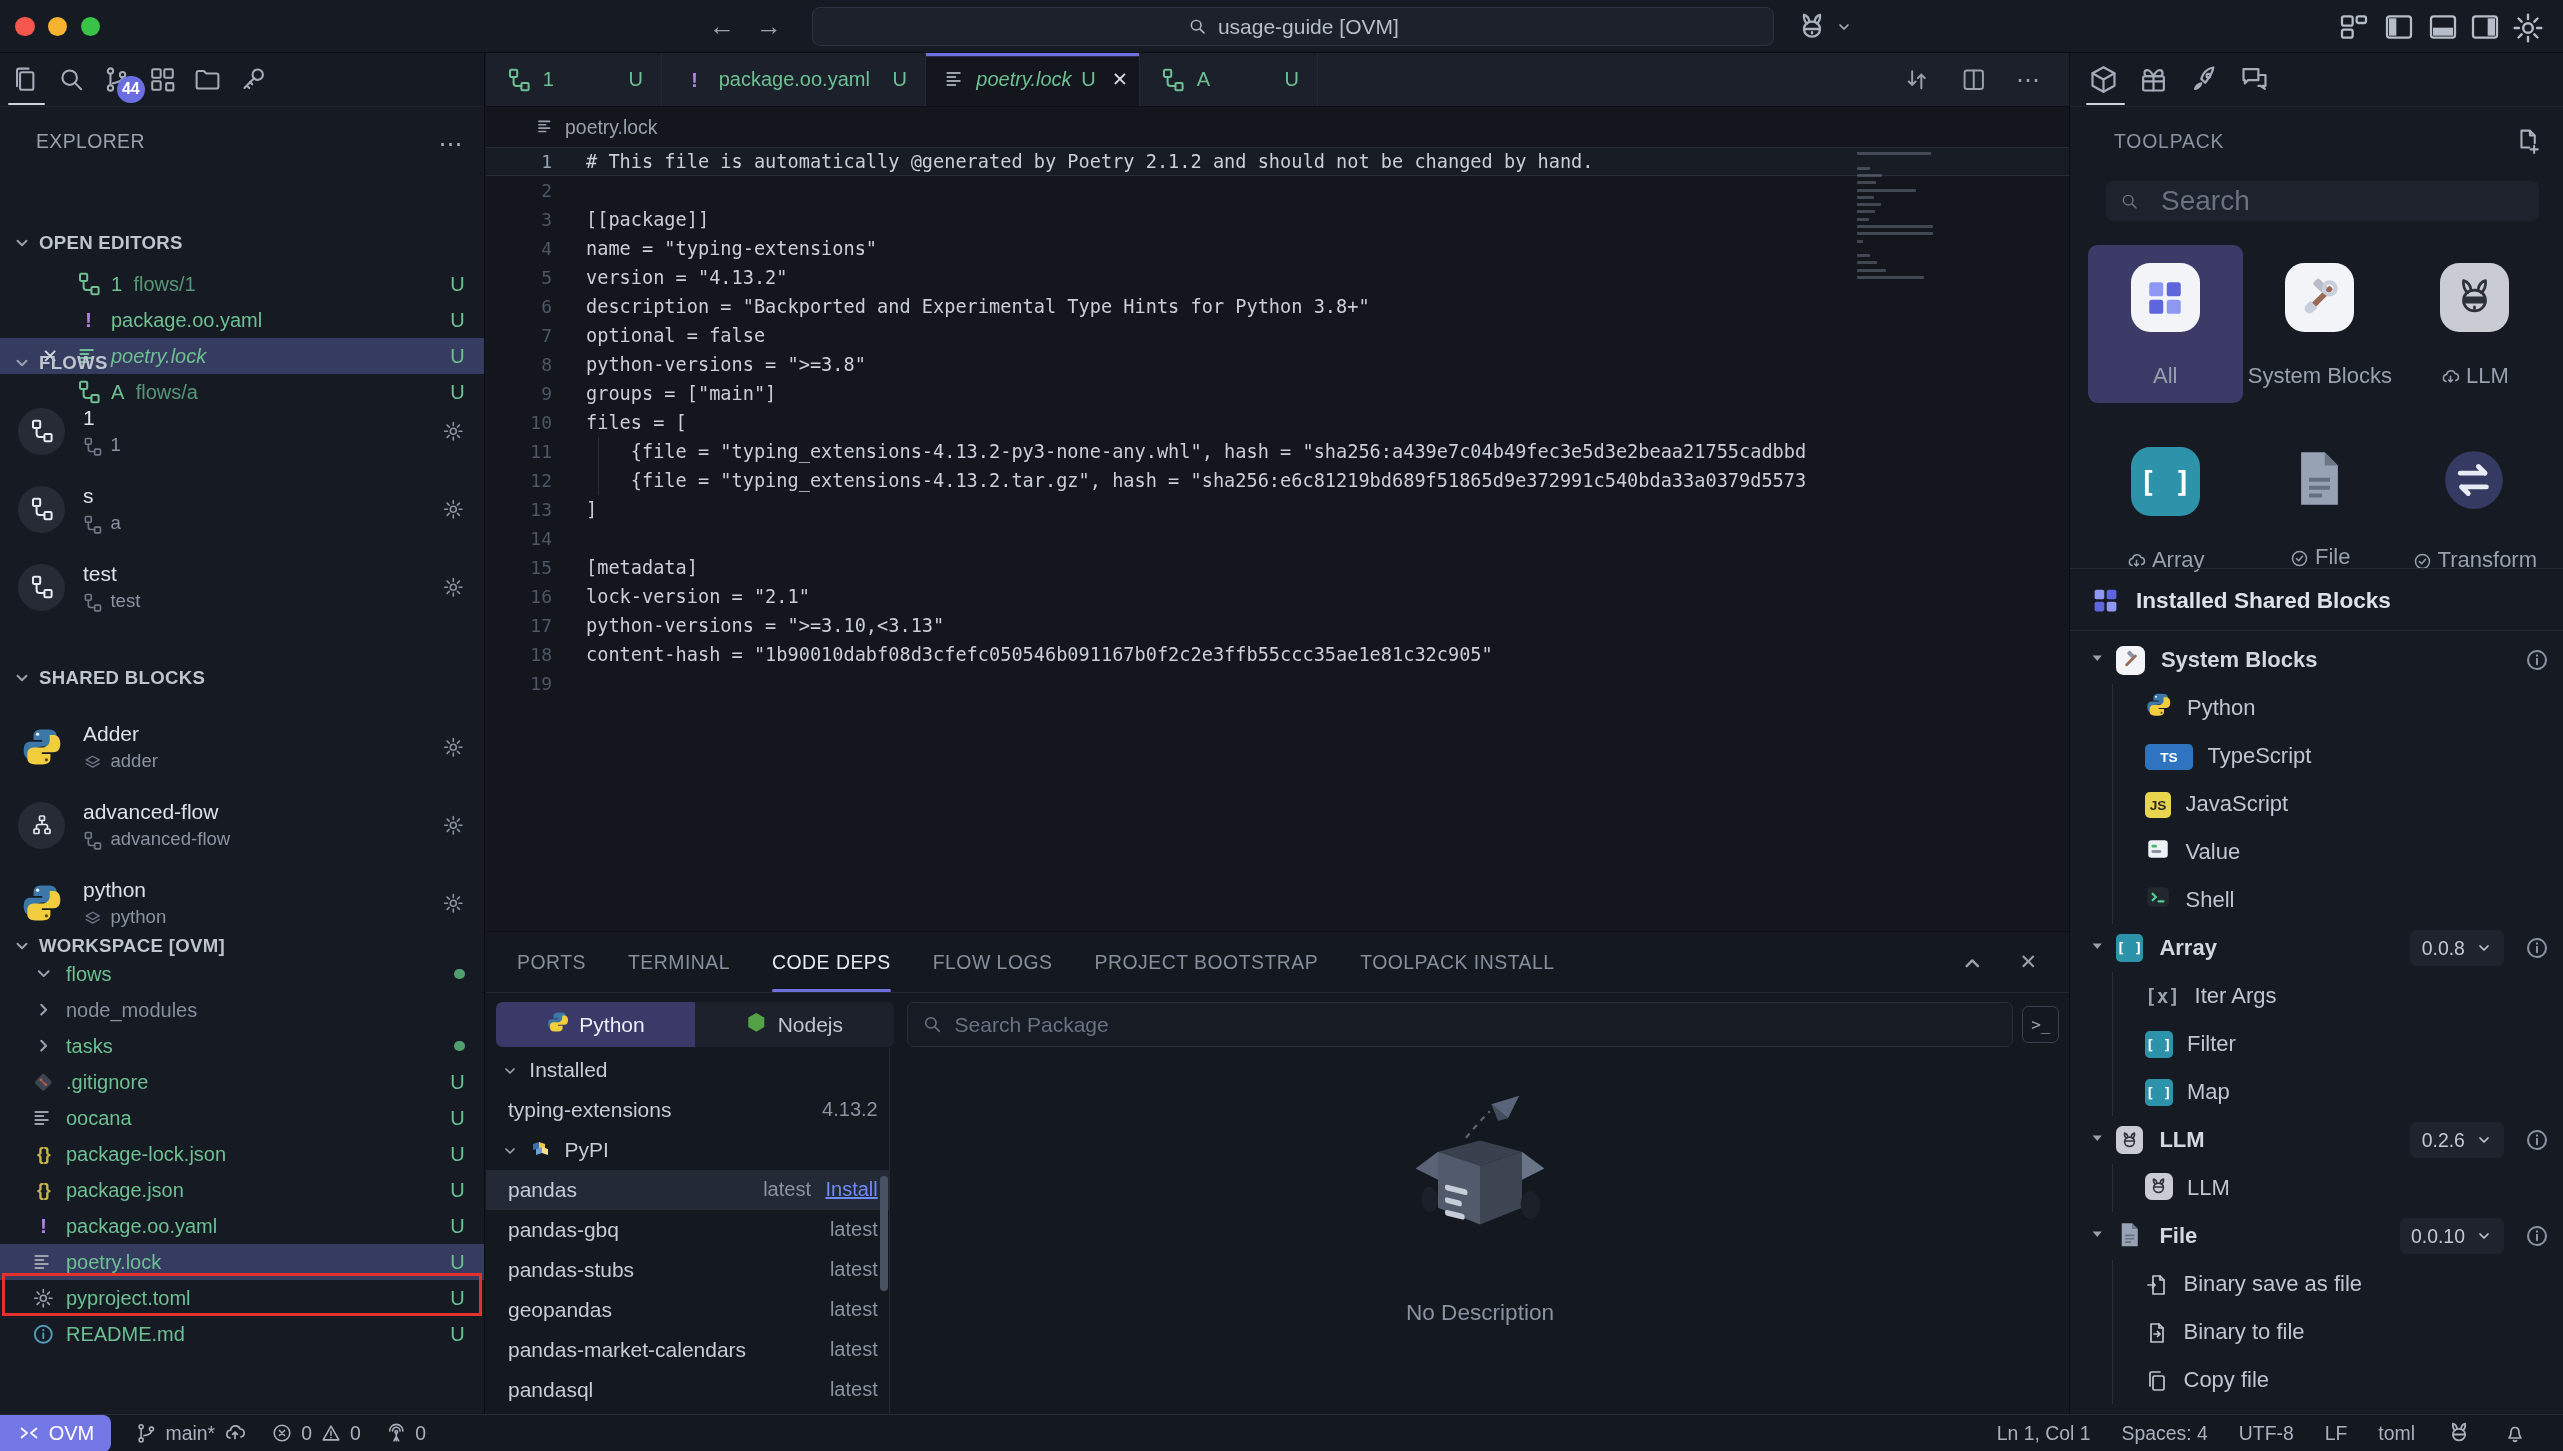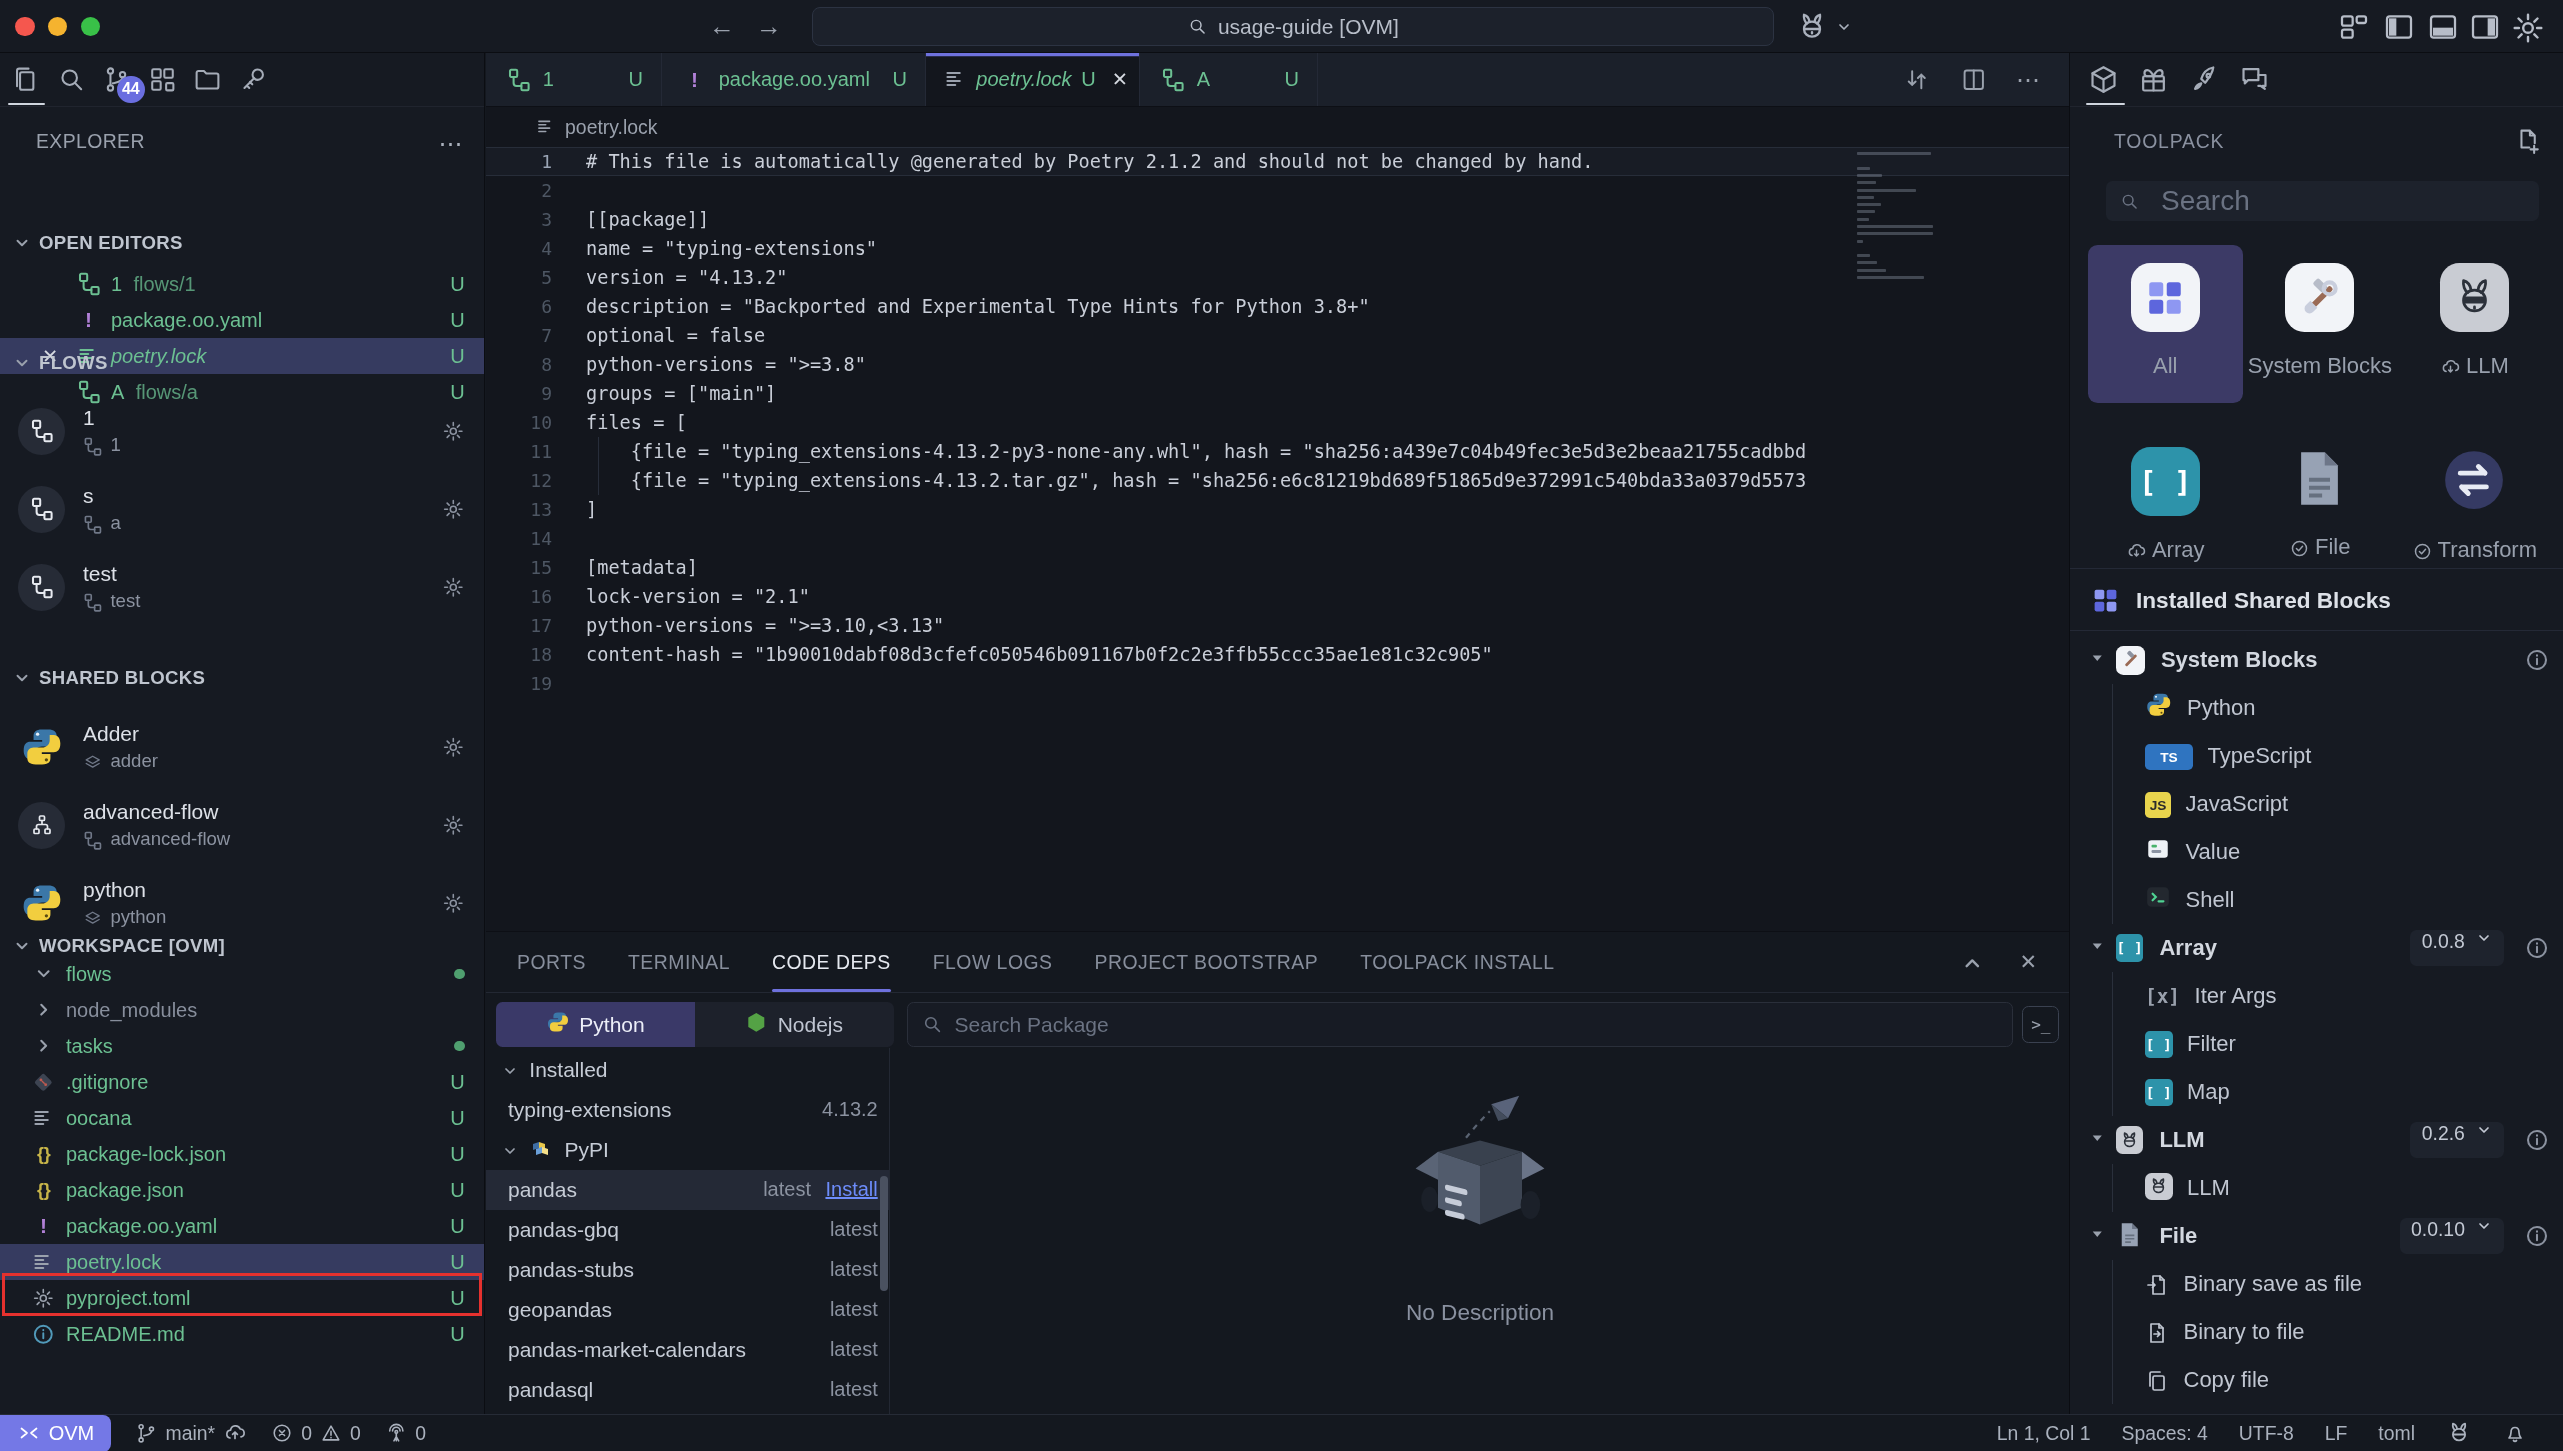--- a/index.html
+++ b/index.html
@@ -99,27 +99,27 @@
   #rb-head{position:absolute;top:74px;left:44px;right:21px;display:flex;align-items:center;color:#8a91a0;font-size:19.4px;letter-spacing:0.8px}
   #rb-head .nf{margin-left:auto;color:#aab1bd}
   #rb-search{position:absolute;top:128px;left:36px;right:24px;height:40px;background:#1d222c;border-radius:6.5px;display:flex;align-items:center;gap:21px;padding-left:13px;color:#6a7282;font-size:28px}
   #tiles{position:absolute;top:192px;left:18px;right:11.3px;display:grid;grid-template-columns:1fr 1fr 1fr;row-gap:26px}
   .tile{display:flex;flex-direction:column;align-items:center;padding:18px 3.2px 11.3px;border-radius:9.7px;min-height:158px}
   .tile.sel{background:#3c3a66}
   .squircle{width:69px;height:69px;border-radius:19.4px;display:flex;align-items:center;justify-content:center;flex:none}
   .sq-white{background:#f2f4f8}
   .sq-gray{background:#c9ccd3}
   .sq-teal{background:#2d93aa;color:#fff;font-weight:bold;font-size:29px;font-family:"DejaVu Sans Mono",monospace}
-  .tile-label{margin-top:19px;color:#98a0ad;font-size:22px;text-align:center;line-height:29px;display:flex;align-items:center;gap:4.8px;flex-wrap:wrap;justify-content:center}
+  .tile-label{margin-top:29px;color:#98a0ad;font-size:22px;text-align:center;line-height:29px;display:flex;align-items:center;gap:4.8px;flex-wrap:wrap;justify-content:center}
   .rb-div{position:absolute;left:0;right:0;height:0.8px;background:#242936}
   #installed-head{position:absolute;top:533px;left:21px;right:21px;display:flex;align-items:center;gap:16px;color:#dde1e8;font-size:22.6px;font-weight:bold}
   #rb-tree{position:absolute;top:583px;left:0;right:0;bottom:0;overflow:hidden}
   .sec-row{display:flex;align-items:center;height:48px;padding:0 14.5px 0 20px;gap:11.3px}
   .sec-row .name{font-size:22px;font-weight:bold;color:#d3d8e0;margin-left:4.8px}
-  .verpill{margin-left:auto;background:#1e232d;border-radius:6.5px;height:36px;display:flex;gap:11.3px;padding:0 11.3px;color:#c3c9d4;font-size:19.4px}
+  .verpill{margin-left:auto;background:#1e232d;border-radius:6.5px;height:36px;display:flex;align-items:center;gap:11.3px;padding:0 11.3px;color:#c3c9d4;font-size:19.4px}
   .sec-info{color:#8b92a0;margin-left:9.7px}
   .kids{margin-left:42px;border-left:1.6px solid #2a303c}
   .kid-row{display:flex;align-items:center;height:48px;padding-left:32px;gap:14.5px;font-size:22px;color:#c0c6d1}
   .chev{display:inline-block}
 
   
   #statusbar{position:absolute;left:0;right:0;bottom:0;height:37px;background:#14181f;border-top:0.8px solid #262b36;display:flex;align-items:center;font-size:19.4px;color:#aab1bd}
   #ovm-chip{height:37px;width:111px;background:#7478e6;color:#fff;display:flex;align-items:center;justify-content:center;gap:8px;border-radius:0 8px 8px 0;font-weight:normal;font-size:20px}
   .sb-item{display:flex;align-items:center;gap:8px;margin-left:24px}
   #sb-right{margin-left:auto;display:flex;align-items:center;gap:31px;padding-right:36px}

